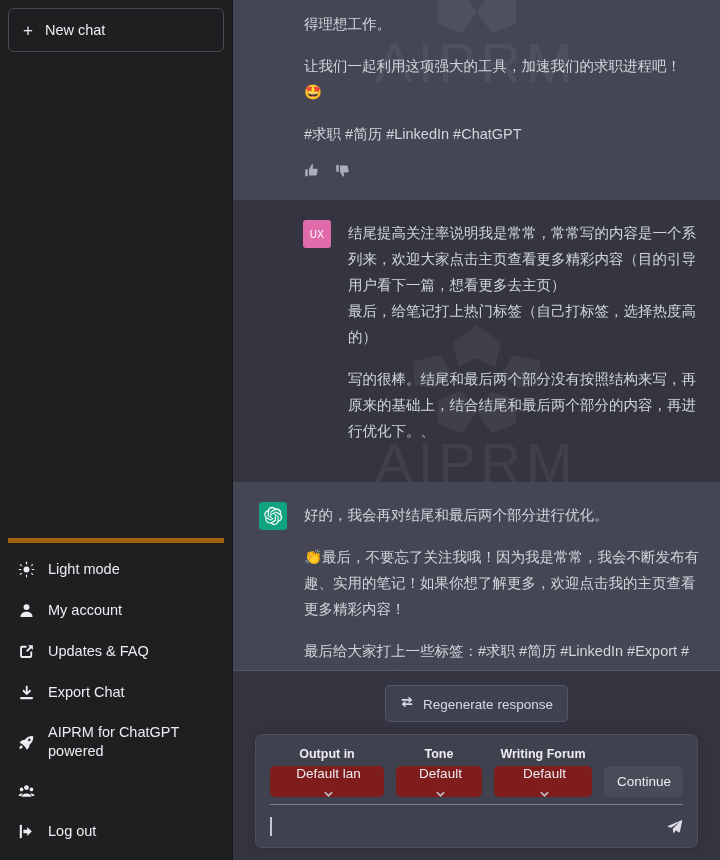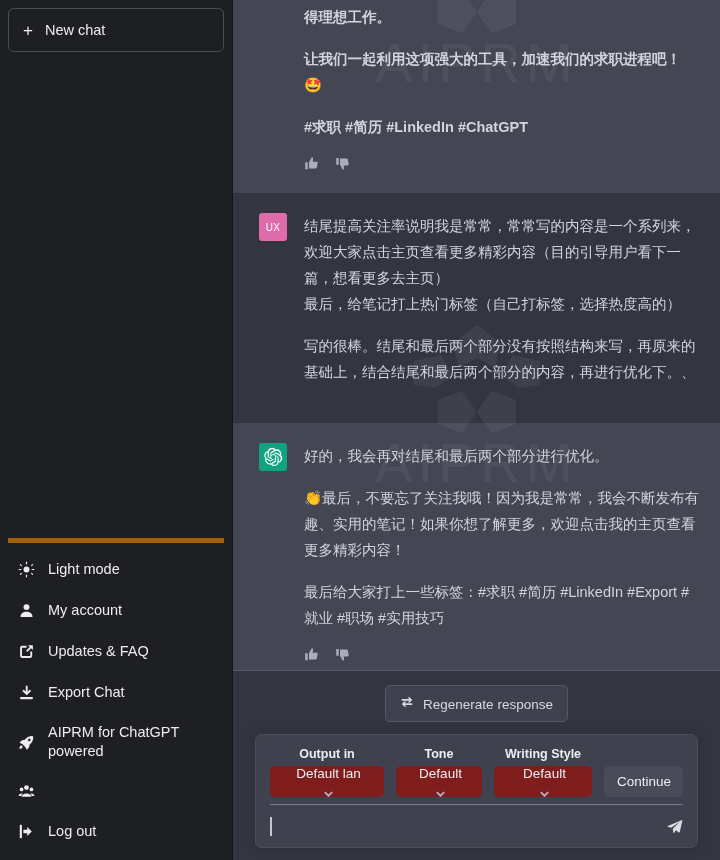--- a/index.html
+++ b/index.html
@@ -273,40 +273,40 @@
               <path d="M50 2 L66 14 L62 30 L50 24 L38 30 L34 14 Z"></path>
               <path d="M8 26 L26 22 L34 36 L22 44 L8 42 Z"></path>
               <path d="M92 26 L74 22 L66 36 L78 44 L92 42 Z"></path>
               <path d="M24 52 L40 46 L50 60 L40 74 L24 68 Z"></path>
               <path d="M76 52 L60 46 L50 60 L60 74 L76 68 Z"></path>
             </svg>
           <div class="wm-text">AIPRM</div>
         </div>
       </div>
 
-      <div class="msg assistant" style="padding-top:4px;padding-bottom:18px;font-weight:bold;">
+      <div class="msg assistant" style="padding-top:11px;padding-bottom:18px;">
         <div class="msg-inner">
           <div class="avatar spacer"></div>
           <div class="bubble">
             <div class="para">得理想工作。</div>
             <div class="para">让我们一起利用这项强大的工具，加速我们的求职进程吧！  🤩</div>
             <div class="para">#求职 #简历 #LinkedIn #ChatGPT</div>
             <div class="actions">
               <span><svg viewBox="0 0 24 24">
                     <path d="M2 10h4v11H2zM8 10l4.4-8c1.4 0 2.3 1 2.1 2.3L13.8 9H20c1.2 0 2.1 1.1 1.9 2.3l-1.4 7.2c-.2 1-1 1.5-2 1.5H8z"></path>
                   </svg></span>
               <span><svg viewBox="0 0 24 24">
                     <path d="M2 3h4v11H2zM8 14l4.4 8c1.4 0 2.3-1 2.1-2.3L13.8 15H20c1.2 0 2.1-1.1 1.9-2.3l-1.4-7.2c-.2-1-1-1.5-2-1.5H8z"></path>
                   </svg></span>
             </div>
           </div>
         </div>
       </div>
 
-      <div class="msg user" style="padding-bottom:38px;">
+      <div class="msg user" style="padding-bottom:38px;padding-left:44px;">
         <div class="msg-inner">
           <div class="avatar user-av">UX</div>
           <div class="bubble">
             <div class="para">结尾提高关注率说明我是常常，常常写的内容是一个系列来，欢迎大家点击主页查看更多精彩内容（目的引导用户看下一篇，想看更多去主页）
 最后，给笔记打上热门标签（自己打标签，选择热度高的）</div>
             <div class="para">写的很棒。结尾和最后两个部分没有按照结构来写，再原来的基础上，结合结尾和最后两个部分的内容，再进行优化下。、</div>
           </div>
         </div>
       </div>
 
@@ -367,21 +367,21 @@
             <div class="sel-label">Tone</div>
             <div class="sel-box w2">
               <span>Default</span>
               <span class="caret"><svg viewBox="0 0 12 12">
                     <polyline points="2,4.5 6,8.5 10,4.5"></polyline>
                   </svg></span>
             </div>
           </div>
 
           <div class="sel-group">
-            <div class="sel-label">Writing Style</div>
+            <div class="sel-label">Writing Forum</div>
             <div class="sel-box w3">
               <span>Default</span>
               <span class="caret"><svg viewBox="0 0 12 12">
                     <polyline points="2,4.5 6,8.5 10,4.5"></polyline>
                   </svg></span>
             </div>
           </div>
 
           <div class="continue-wrap">
             <div class="continue-btn">Continue</div>

